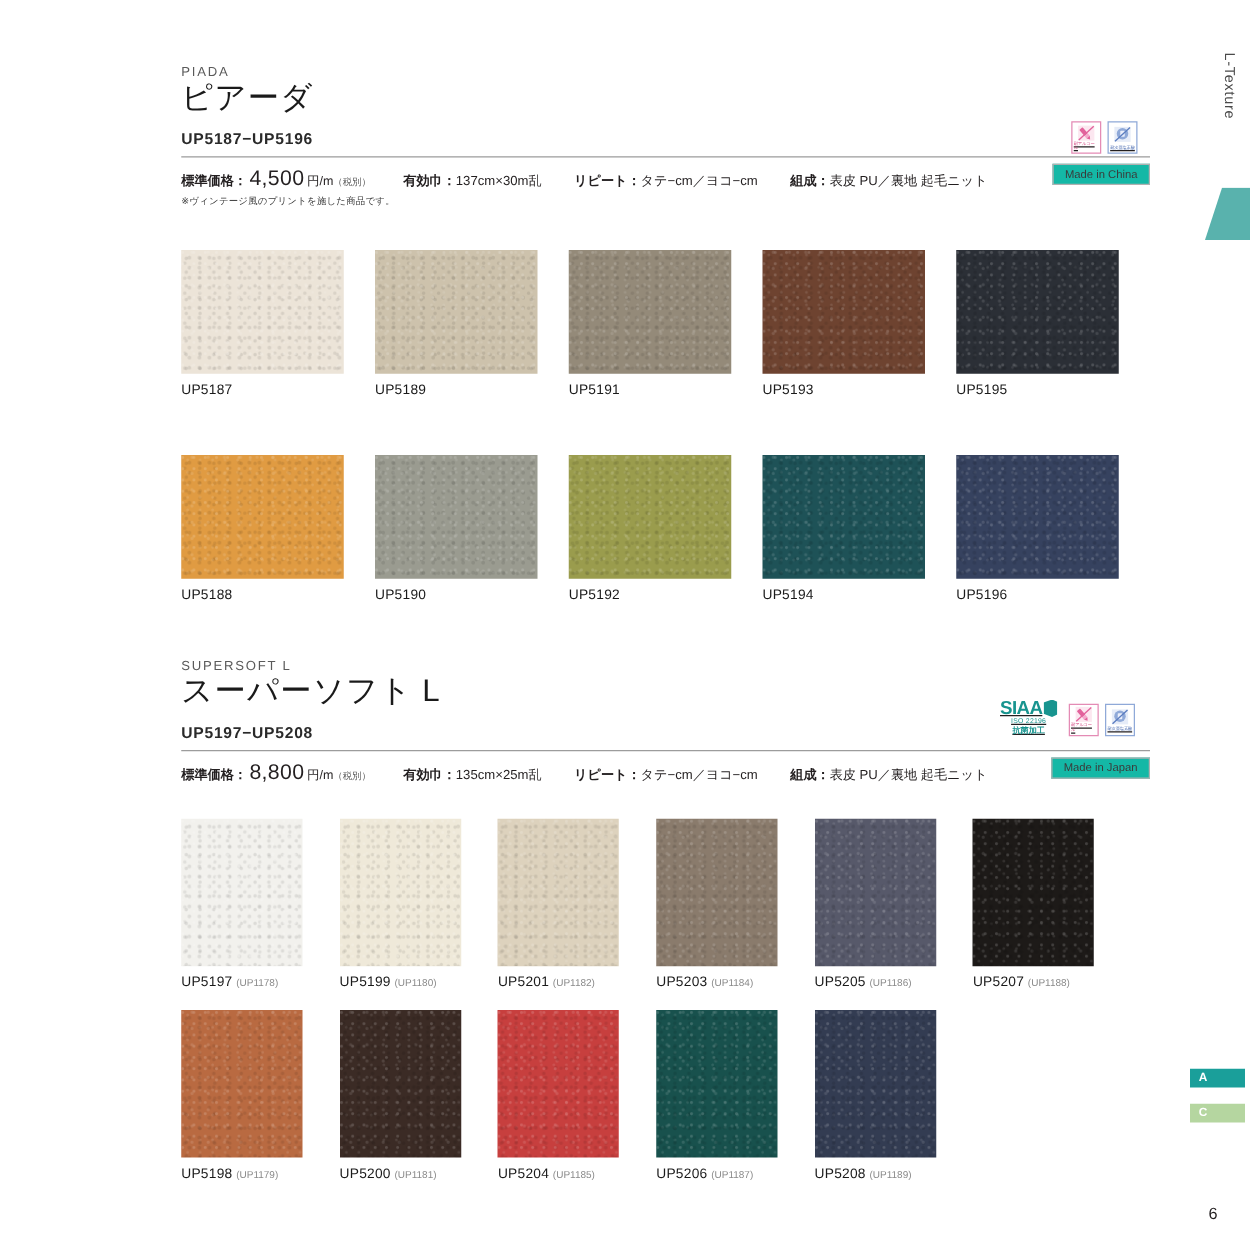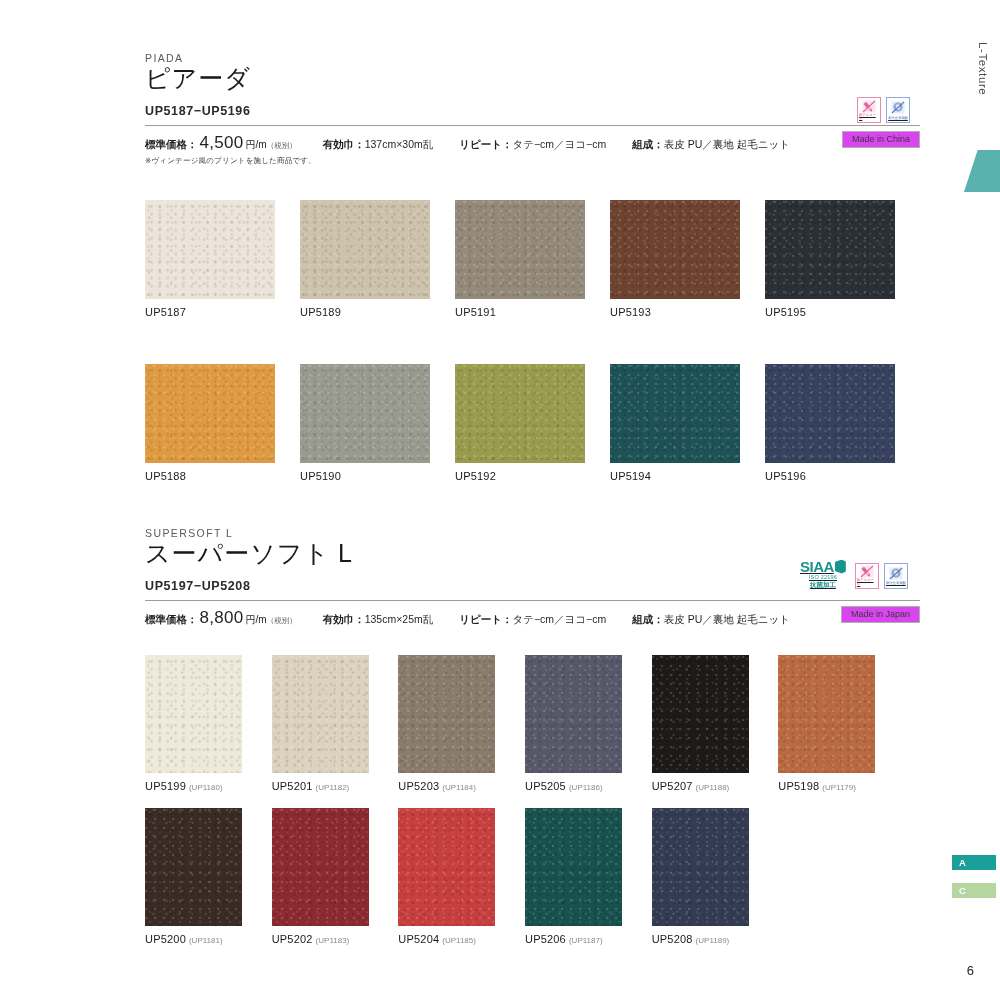--- a/index.html
+++ b/index.html
@@ -134,21 +134,21 @@
   .price-unit { font-size: 10px; }
   .price-tax { font-size: 7.5px; color: #555; }
   .made-badge {
     position: absolute;
     right: 0;
     top: 5px;
     border: 1px solid #b0b0b0;
     padding: 2px 9px 3px 9px;
     font-size: 9px;
     color: #3a3a3a;
-    background: #d946ef;
+    background: #14b8a6;
   }
   .note {
     font-size: 7.5px;
     color: #3a3a3a;
     margin-top: 3px;
     letter-spacing: 0.2px;
   }
 
   
   .badges {
@@ -422,20 +422,24 @@
             <path d="M2 13 L14 2" stroke="#5b7dc0" stroke-width="1.1" fill="none"></path>
           </svg>
         </span>
         <span class="cap">耐次亜塩素酸</span>
       </div>
     </div>
   </div>
 
   <div class="swatch-grid" id="grid-supersoft">
     <div class="swatch-cell">
+        <div class="swatch-chip" style="background-color: rgb(242, 241, 237);"></div>
+        <div class="swatch-label"><span>UP5197</span><span class="swatch-alt">(UP1178)</span></div>
+      </div>
+    <div class="swatch-cell">
         <div class="swatch-chip" style="background-color: rgb(239, 233, 217);"></div>
         <div class="swatch-label"><span>UP5199</span><span class="swatch-alt">(UP1180)</span></div>
       </div>
     <div class="swatch-cell">
         <div class="swatch-chip" style="background-color: rgb(221, 210, 189);"></div>
         <div class="swatch-label"><span>UP5201</span><span class="swatch-alt">(UP1182)</span></div>
       </div>
     <div class="swatch-cell">
         <div class="swatch-chip" style="background-color: rgb(138, 123, 108);"></div>
         <div class="swatch-label"><span>UP5203</span><span class="swatch-alt">(UP1184)</span></div>
@@ -450,24 +454,20 @@
       </div>
     <div class="swatch-cell">
         <div class="swatch-chip" style="background-color: rgb(185, 106, 65);"></div>
         <div class="swatch-label"><span>UP5198</span><span class="swatch-alt">(UP1179)</span></div>
       </div>
     <div class="swatch-cell">
         <div class="swatch-chip" style="background-color: rgb(59, 43, 37);"></div>
         <div class="swatch-label"><span>UP5200</span><span class="swatch-alt">(UP1181)</span></div>
       </div>
     <div class="swatch-cell">
-        <div class="swatch-chip" style="background-color: rgb(140, 42, 49);"></div>
-        <div class="swatch-label"><span>UP5202</span><span class="swatch-alt">(UP1183)</span></div>
-      </div>
-    <div class="swatch-cell">
         <div class="swatch-chip" style="background-color: rgb(199, 63, 62);"></div>
         <div class="swatch-label"><span>UP5204</span><span class="swatch-alt">(UP1185)</span></div>
       </div>
     <div class="swatch-cell">
         <div class="swatch-chip" style="background-color: rgb(24, 81, 77);"></div>
         <div class="swatch-label"><span>UP5206</span><span class="swatch-alt">(UP1187)</span></div>
       </div>
     <div class="swatch-cell">
         <div class="swatch-chip" style="background-color: rgb(51, 60, 82);"></div>
         <div class="swatch-label"><span>UP5208</span><span class="swatch-alt">(UP1189)</span></div>

